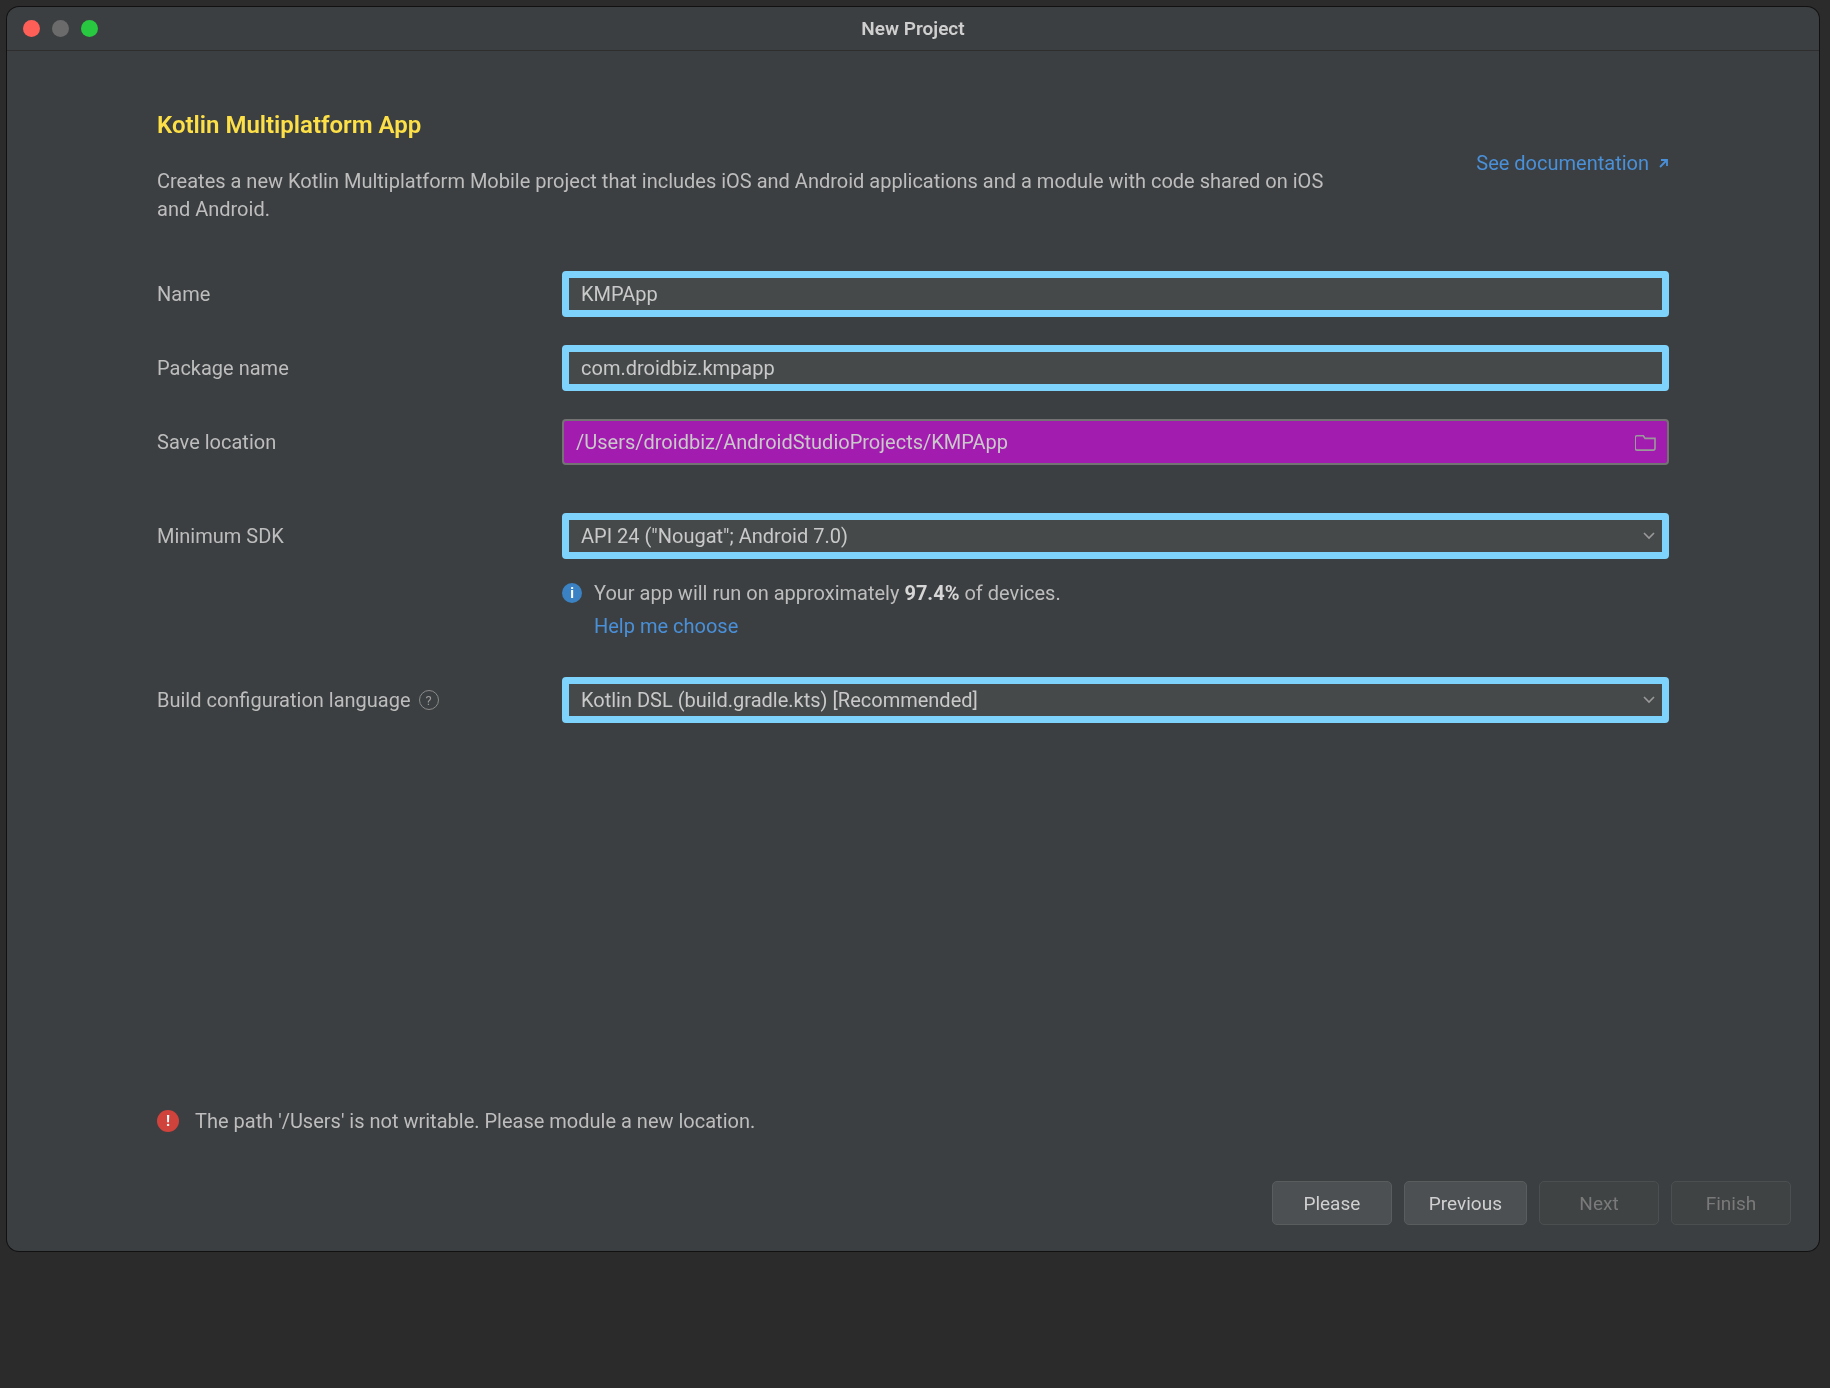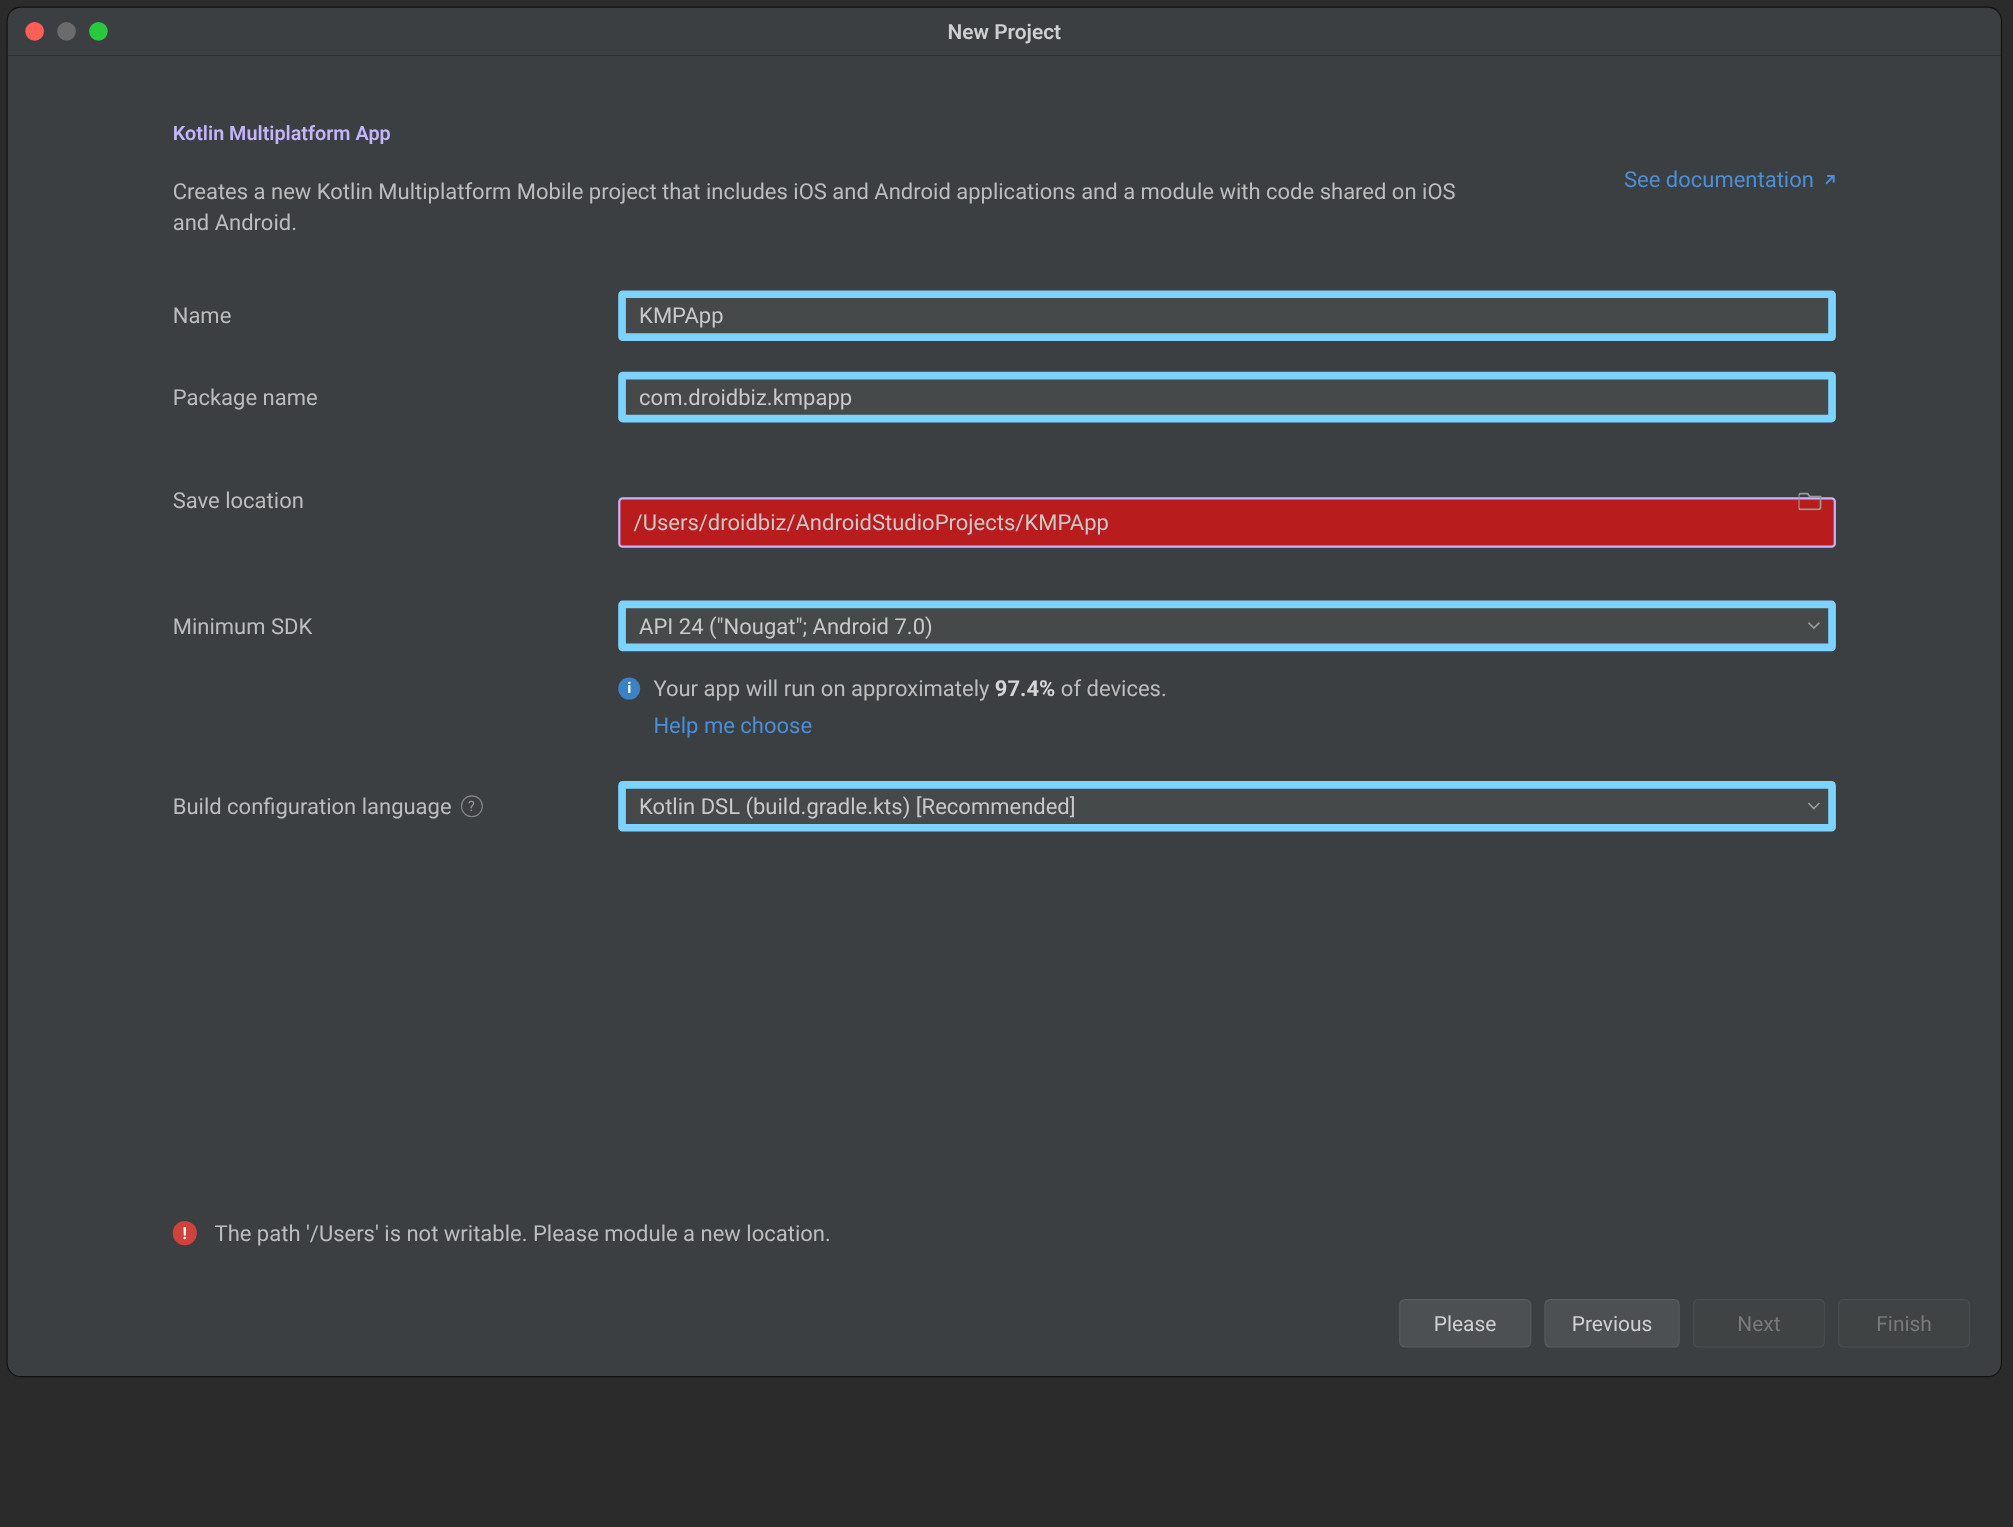--- a/index.html
+++ b/index.html
@@ -54,22 +54,22 @@
   }
   .header-row {
     display: flex;
     justify-content: space-between;
     align-items: flex-start;
     gap: 30px;
     margin-bottom: 48px;
   }
   .header-col { max-width: 1200px; }
   .section-title {
-    color: #c4b5fd;
-    font-size: 18px;
+    color: #fde047;
+    font-size: 24px;
     font-weight: 600;
     margin-bottom: 28px;
   }
   .section-desc {
     color: #bdbdbd;
     font-size: 20px;
     line-height: 1.4;
   }
   .doc-link {
     white-space: nowrap;
@@ -106,23 +106,22 @@
     background: #45494a;
     border: 7px solid #7dd3fc;
     color: #c9c9c9;
     font-size: 20px;
     padding: 0 12px;
     border-radius: 4px;
     outline: none;
     font-family: inherit;
   }
   .text-input.focused {
-    border: 2px solid #c4b5fd;
-    background: #b91c1c;
-    margin-top: 40px;
+    border: 2px solid #737373;
+    background: #a21caf;
   }
   .input-wrap { position: relative; }
   .folder-icon {
     position: absolute;
     right: 12px;
     top: 50%;
     transform: translateY(-50%);
     color: #9a9a9a;
     cursor: pointer;
   }

